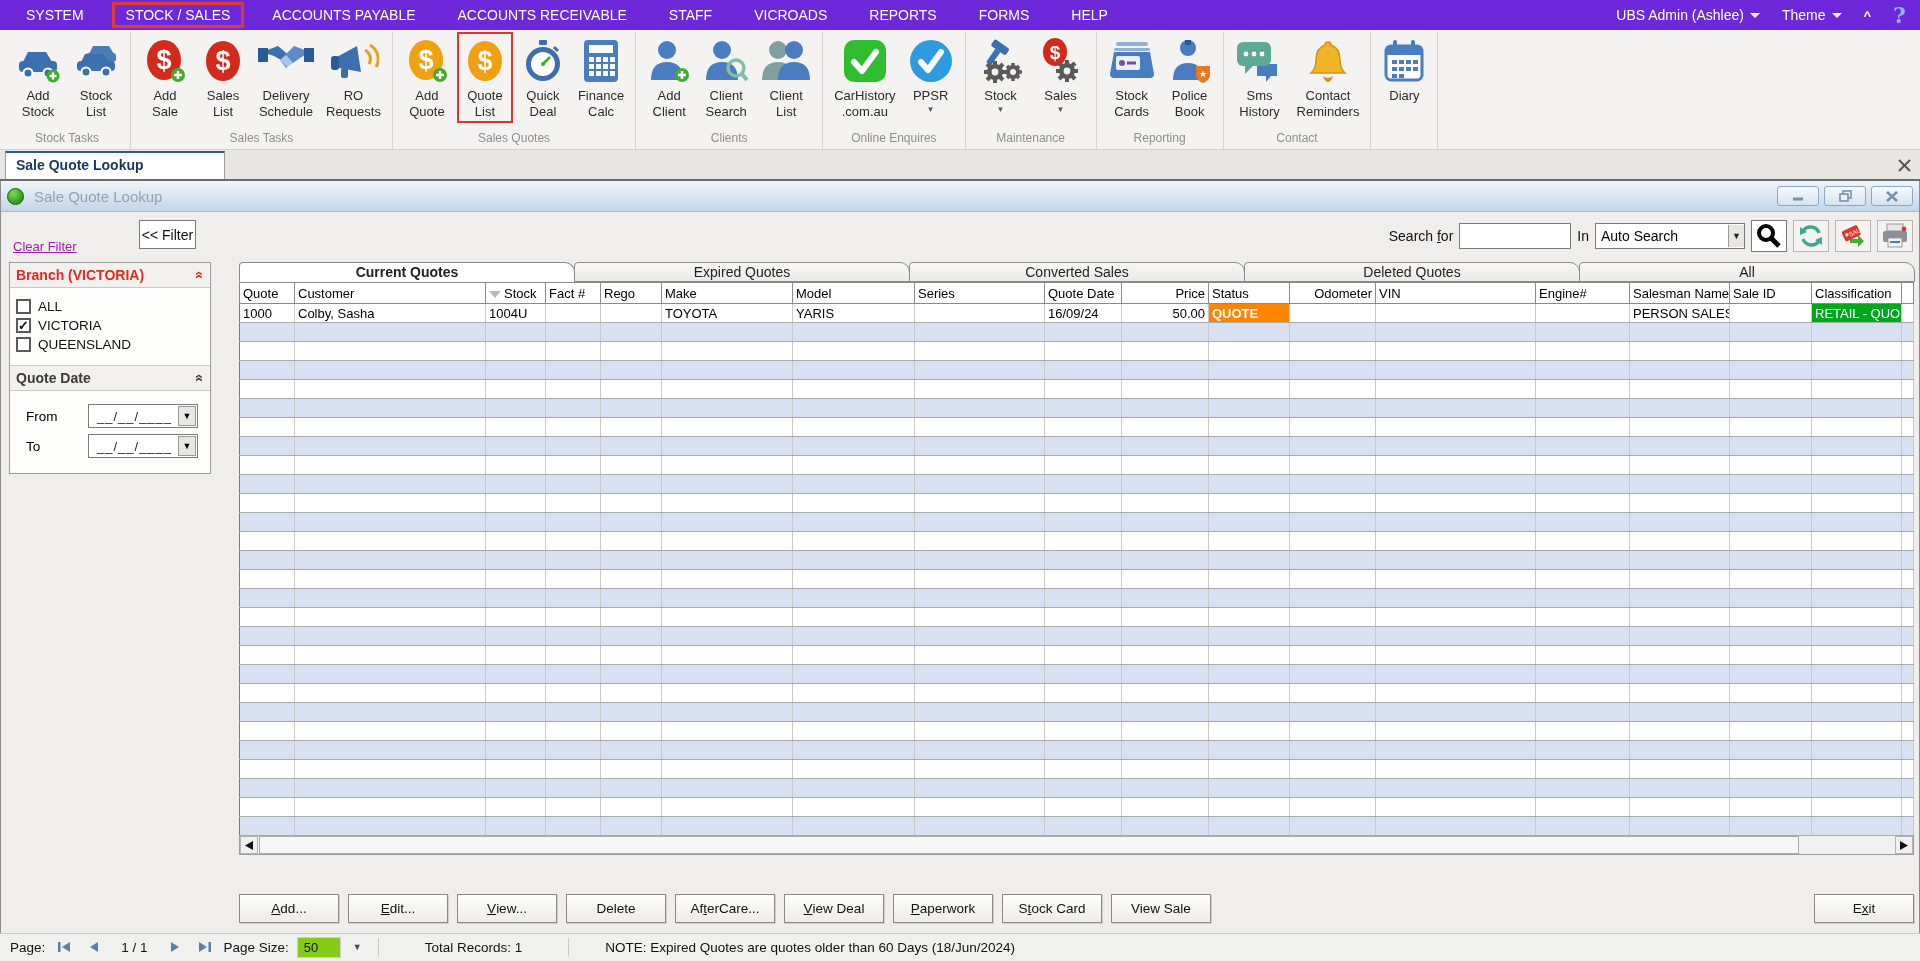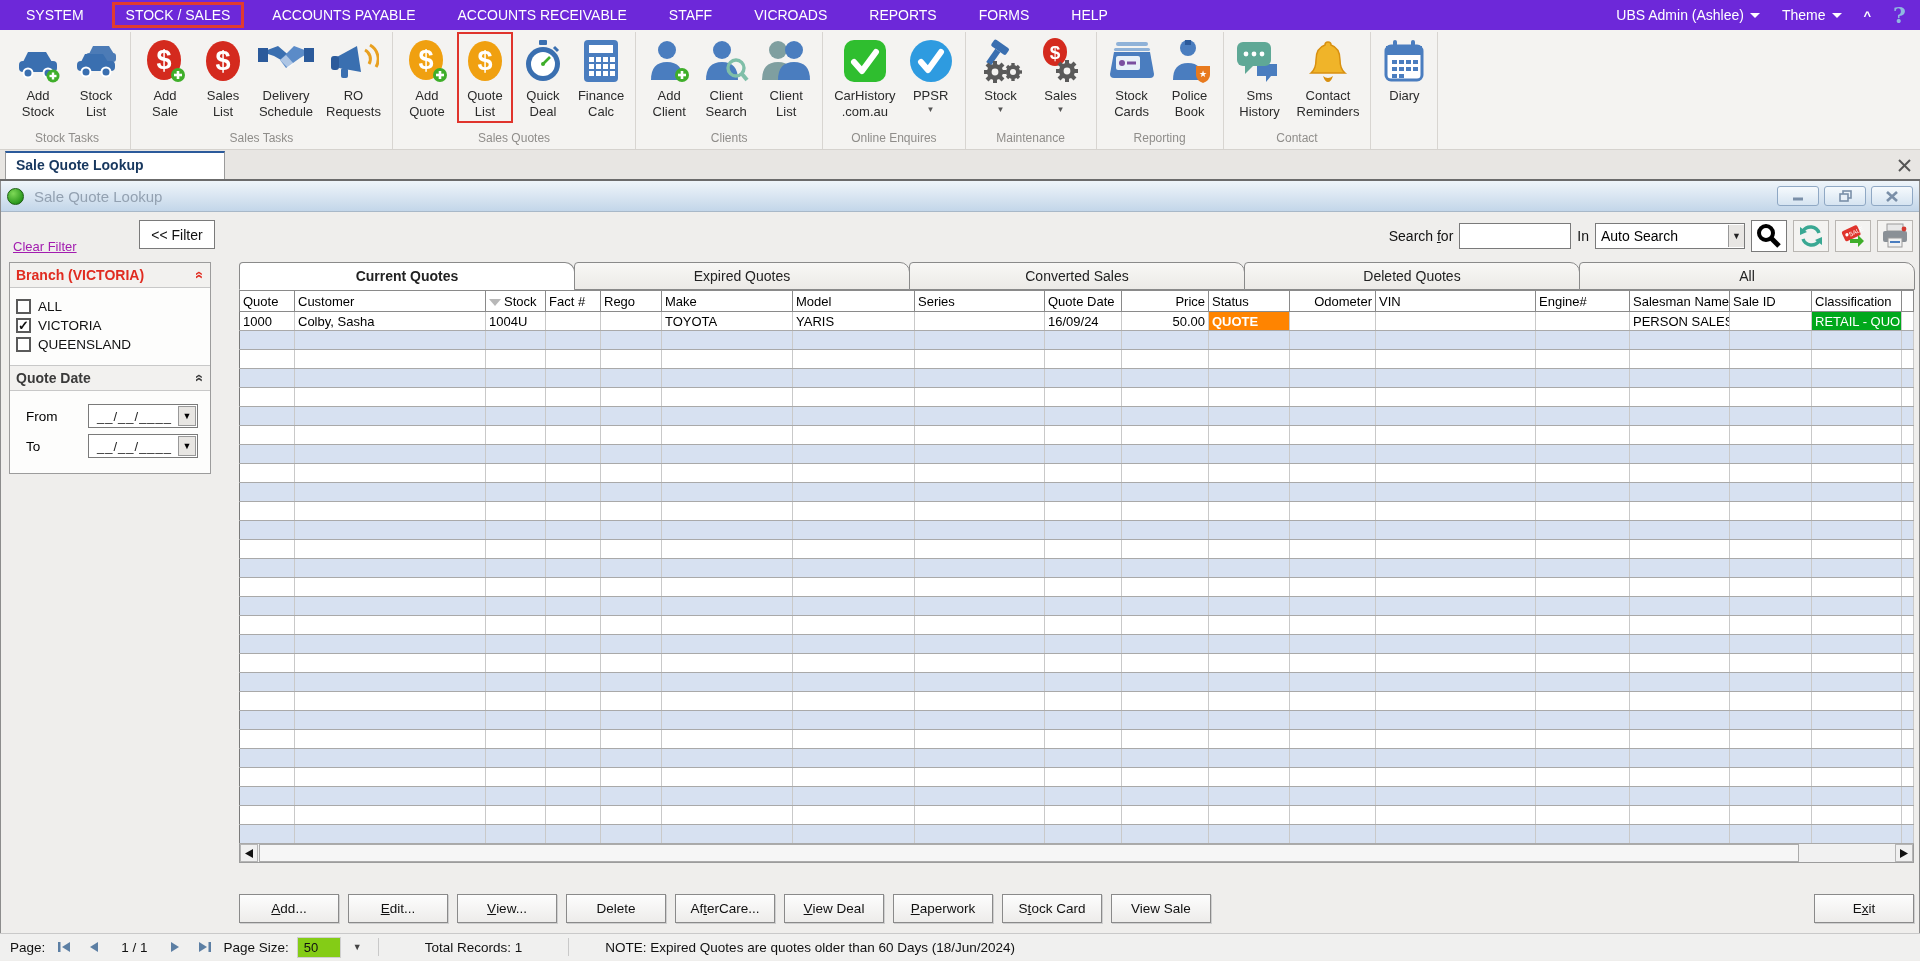--- a/index.html
+++ b/index.html
@@ -36,21 +36,21 @@
   .titlebar { height:31px; background:linear-gradient(#EFF5FA, #C3D6E9); border-bottom:1px solid #A8B8C8; display:flex; align-items:center; padding:0 6px; }
   .title-icon { width:17px; height:17px; border-radius:50%; background:radial-gradient(circle at 35% 30%, #7ED957, #2E9A1F 70%, #1D6E12); margin-right:10px; border:1px solid #1A5E10; }
   .title-text { color:#93A1B1; font-size:15px; }
   .win-controls { margin-left:auto; display:flex; gap:5px; }
   .win-btn { width:42px; height:20px; background:linear-gradient(#F6FAFD,#D6E4F1); border:1px solid #8FA8C4; border-radius:3px; display:flex; align-items:center; justify-content:center; }
 
   .win-content { flex:1; background:#EFEEEC; position:relative; }
 
   
   .clear-filter { position:absolute; left:12px; top:27px; font-size:13px; color:#a21caf; text-decoration:underline; cursor:pointer; }
-  .filter-toggle { position:absolute; left:138px; top:8px; width:76px; height:29px; background:#fff; border:1px solid #7A7A7A; font-size:14px; color:#111; }
+  .filter-toggle { position:absolute; left:138px; top:8px; width:57px; height:29px; background:#fff; border:1px solid #7A7A7A; font-size:14px; color:#111; }
 
   .search-row { position:absolute; right:6px; top:8px; display:flex; align-items:center; gap:6px; }
   .search-label { font-size:14px; color:#111; }
   .search-input { width:112px; height:26px; border:1px solid #7A7A7A; background:#fff; font-size:13px; padding:0 4px; }
   .in-label { font-size:14px; color:#111; }
   .search-select { width:150px; height:26px; border:1px solid #7A7A7A; background:#fff; display:flex; align-items:center; font-size:14px; padding-left:5px; position:relative; }
   .search-select .selarrow { margin-left:auto; width:16px; height:22px; background:#E8E6E3; border-left:1px solid #999; display:flex; align-items:center; justify-content:center; font-size:9px; color:#222; }
   .tool-btn { width:36px; height:32px; background:#F4F3F1; border:1px solid #B9B6B2; display:flex; align-items:center; justify-content:center; }
   .tool-btn.white { background:#fff; border:1px solid #7A7A7A; }
 
@@ -65,21 +65,21 @@
   .chk-row { display:flex; align-items:center; gap:7px; margin:4px 0; font-size:13.5px; color:#111; }
   .chk-box { width:15px; height:15px; border:2px solid #5A5A5A; background:#fff; display:flex; align-items:center; justify-content:center; font-size:13px; font-weight:bold; color:#111; line-height:1; }
   .date-row { display:flex; align-items:center; margin:6px 0 6px 10px; gap:24px; font-size:13.5px; }
   .date-row .dlabel { width:38px; }
   .date-field { width:110px; height:24px; background:#fff; border:1px solid #7A7A7A; display:flex; align-items:center; }
   .date-text { flex:1; font-size:13px; color:#222; padding-left:8px; letter-spacing:1px; }
   .date-drop { width:18px; height:20px; margin-right:1px; background:#E8E6E3; border:1px solid #999; display:flex; align-items:center; justify-content:center; font-size:9px; }
 
   
   .main-area { position:absolute; left:238px; top:50px; right:5px; }
-  .qtabs { display:flex; height:28px; }
+  .qtabs { display:flex; height:20px; }
   .qtab { flex:1; background:linear-gradient(#F8F7F5,#ECEAE7); border:1px solid #8A8A8A; border-bottom:1px solid #8A8A8A; border-radius:4px 10px 0 0; display:flex; align-items:center; justify-content:center; font-size:14px; color:#222; margin-right:-1px; }
   .qtab.active { background:#FFFFFF; font-weight:bold; border-bottom:1px solid #FFFFFF; }
 
   table.grid { border-collapse:collapse; table-layout:fixed; width:100%; background:#fff; border:1px solid #7A7A7A; }
   .grid th { background:#FFFFFF; border:1px solid #8A8A8A; font-size:13px; font-weight:normal; color:#000; text-align:left; padding:1px 3px; height:21px; white-space:nowrap; overflow:hidden; }
   .grid th.r, .grid td.r { text-align:right; }
   .grid td { border-right:1px solid #C9C9C9; border-bottom:1px solid #A9A9A9; font-size:13px; color:#000; padding:0 3px; height:19px; white-space:nowrap; overflow:hidden; }
   .grid tr.alt td { background:#D7E1F1; }
   .sort-arrow { display:inline-block; width:0; height:0; border-left:6px solid transparent; border-right:6px solid transparent; border-top:7px solid #B8B8B8; margin-right:3px; vertical-align:middle; }
   td.badge-status { background:#FF8400 !important; color:#fff; font-weight:bold; }

